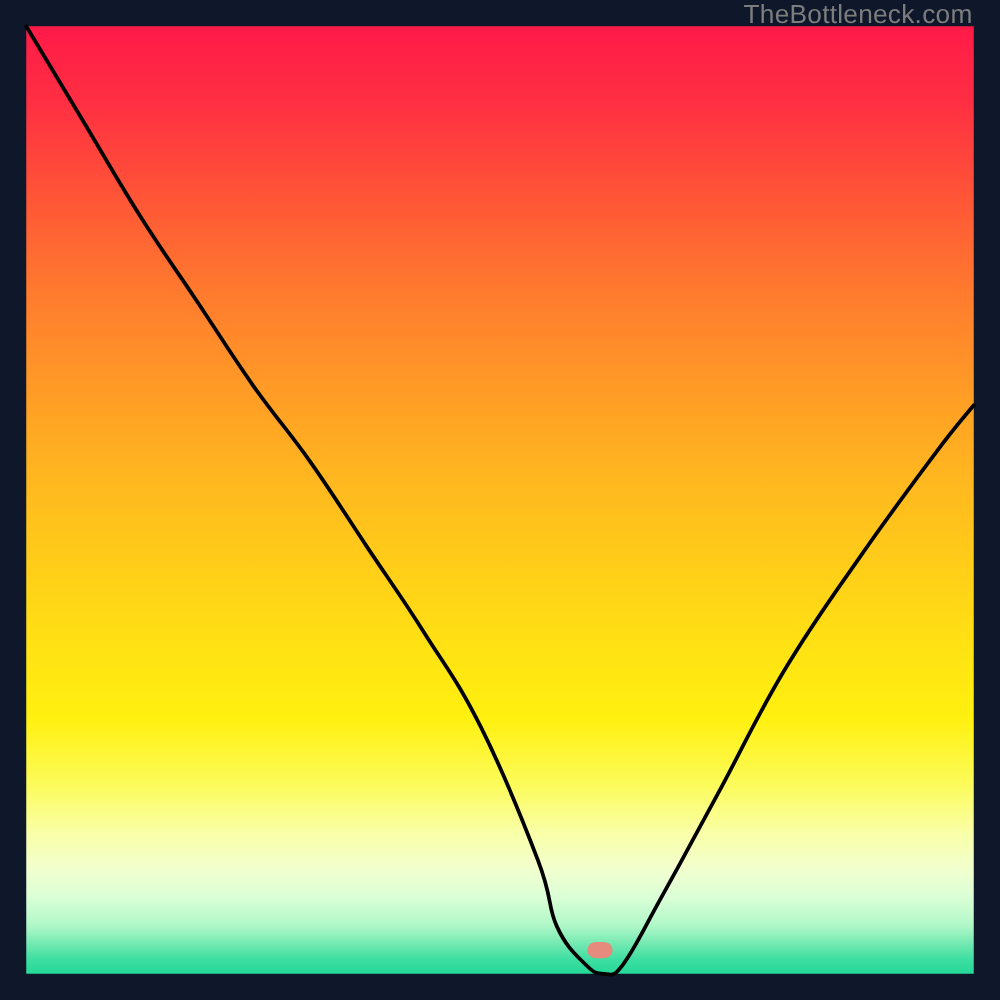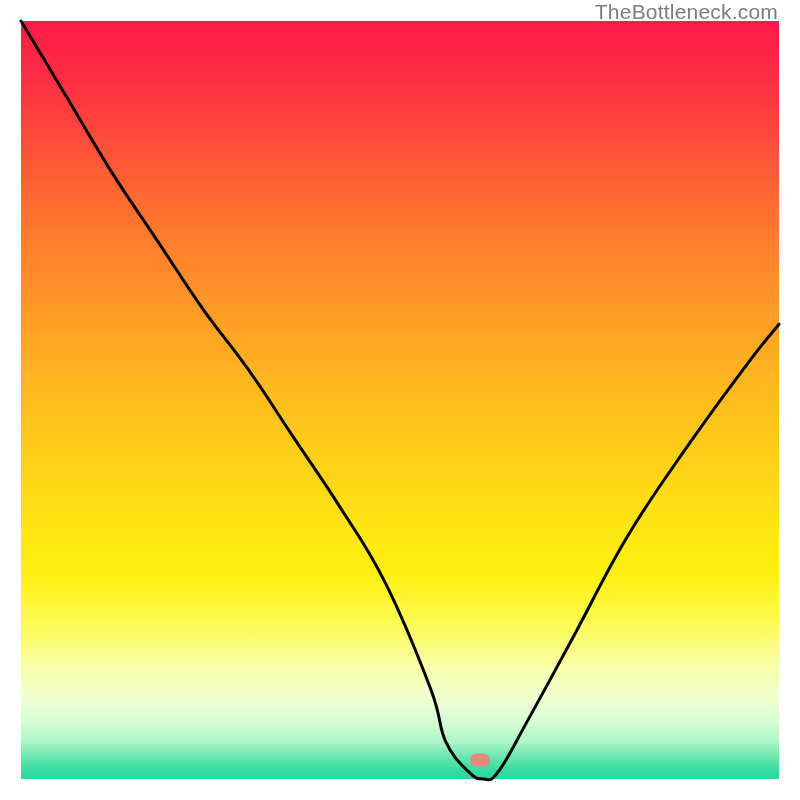--- a/index.html
+++ b/index.html
@@ -8,21 +8,21 @@
     width: 800px;
     height: 800px;
     background: #000;
     font-family: Arial, Helvetica, sans-serif;
     overflow: hidden;
   }
   .frame {
     position: relative;
     width: 800px;
     height: 800px;
-    background: #ffffff;
+    background: #0f172a;
     text-decoration: underline;
   }
   .plot-area {
     position: absolute;
     left: 21px;
     top: 21px;
     width: 758px;
     height: 758px;
     
     background: linear-gradient(

